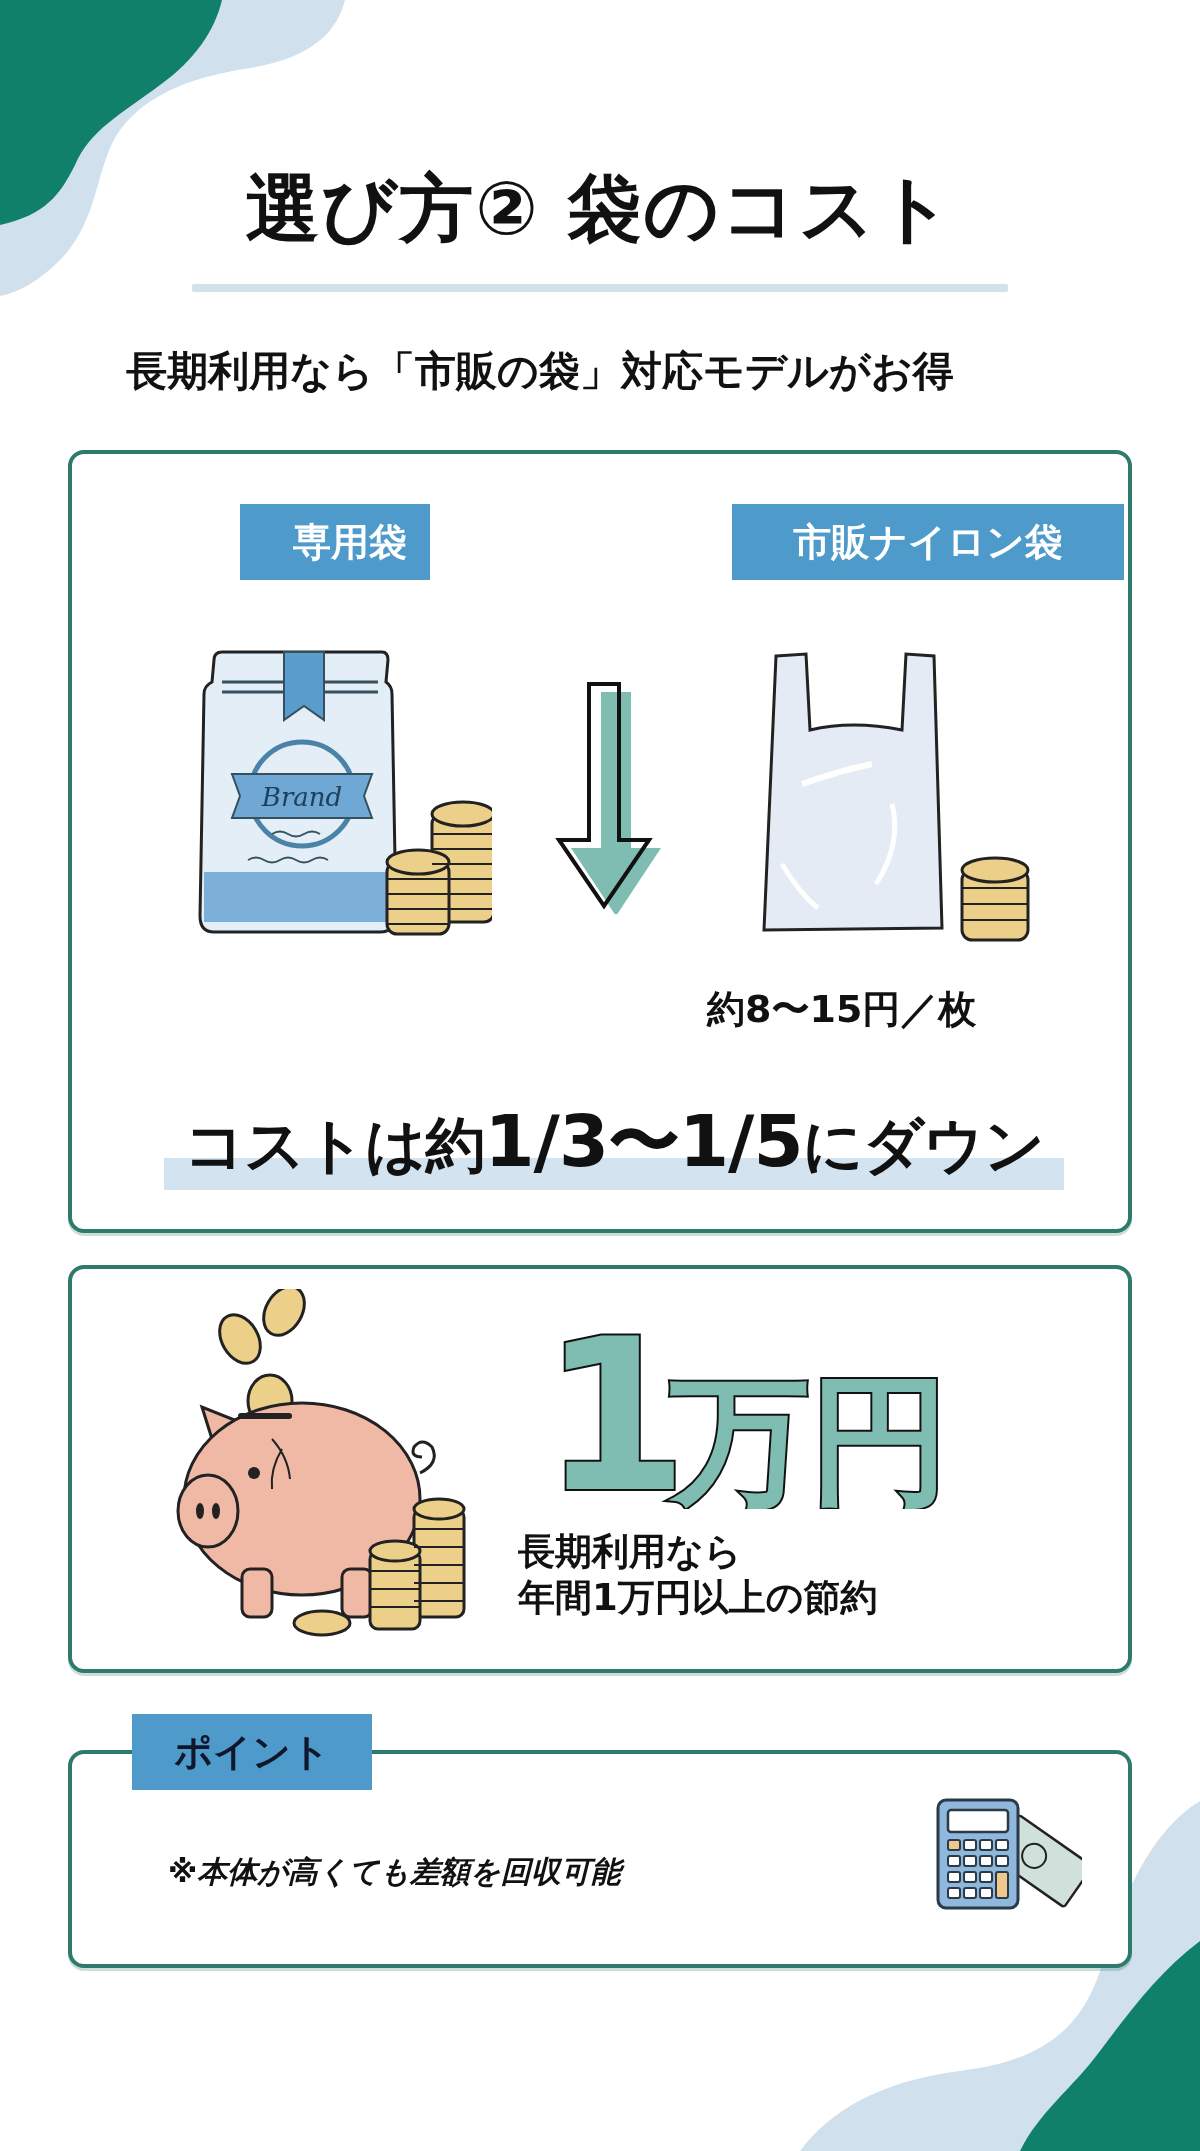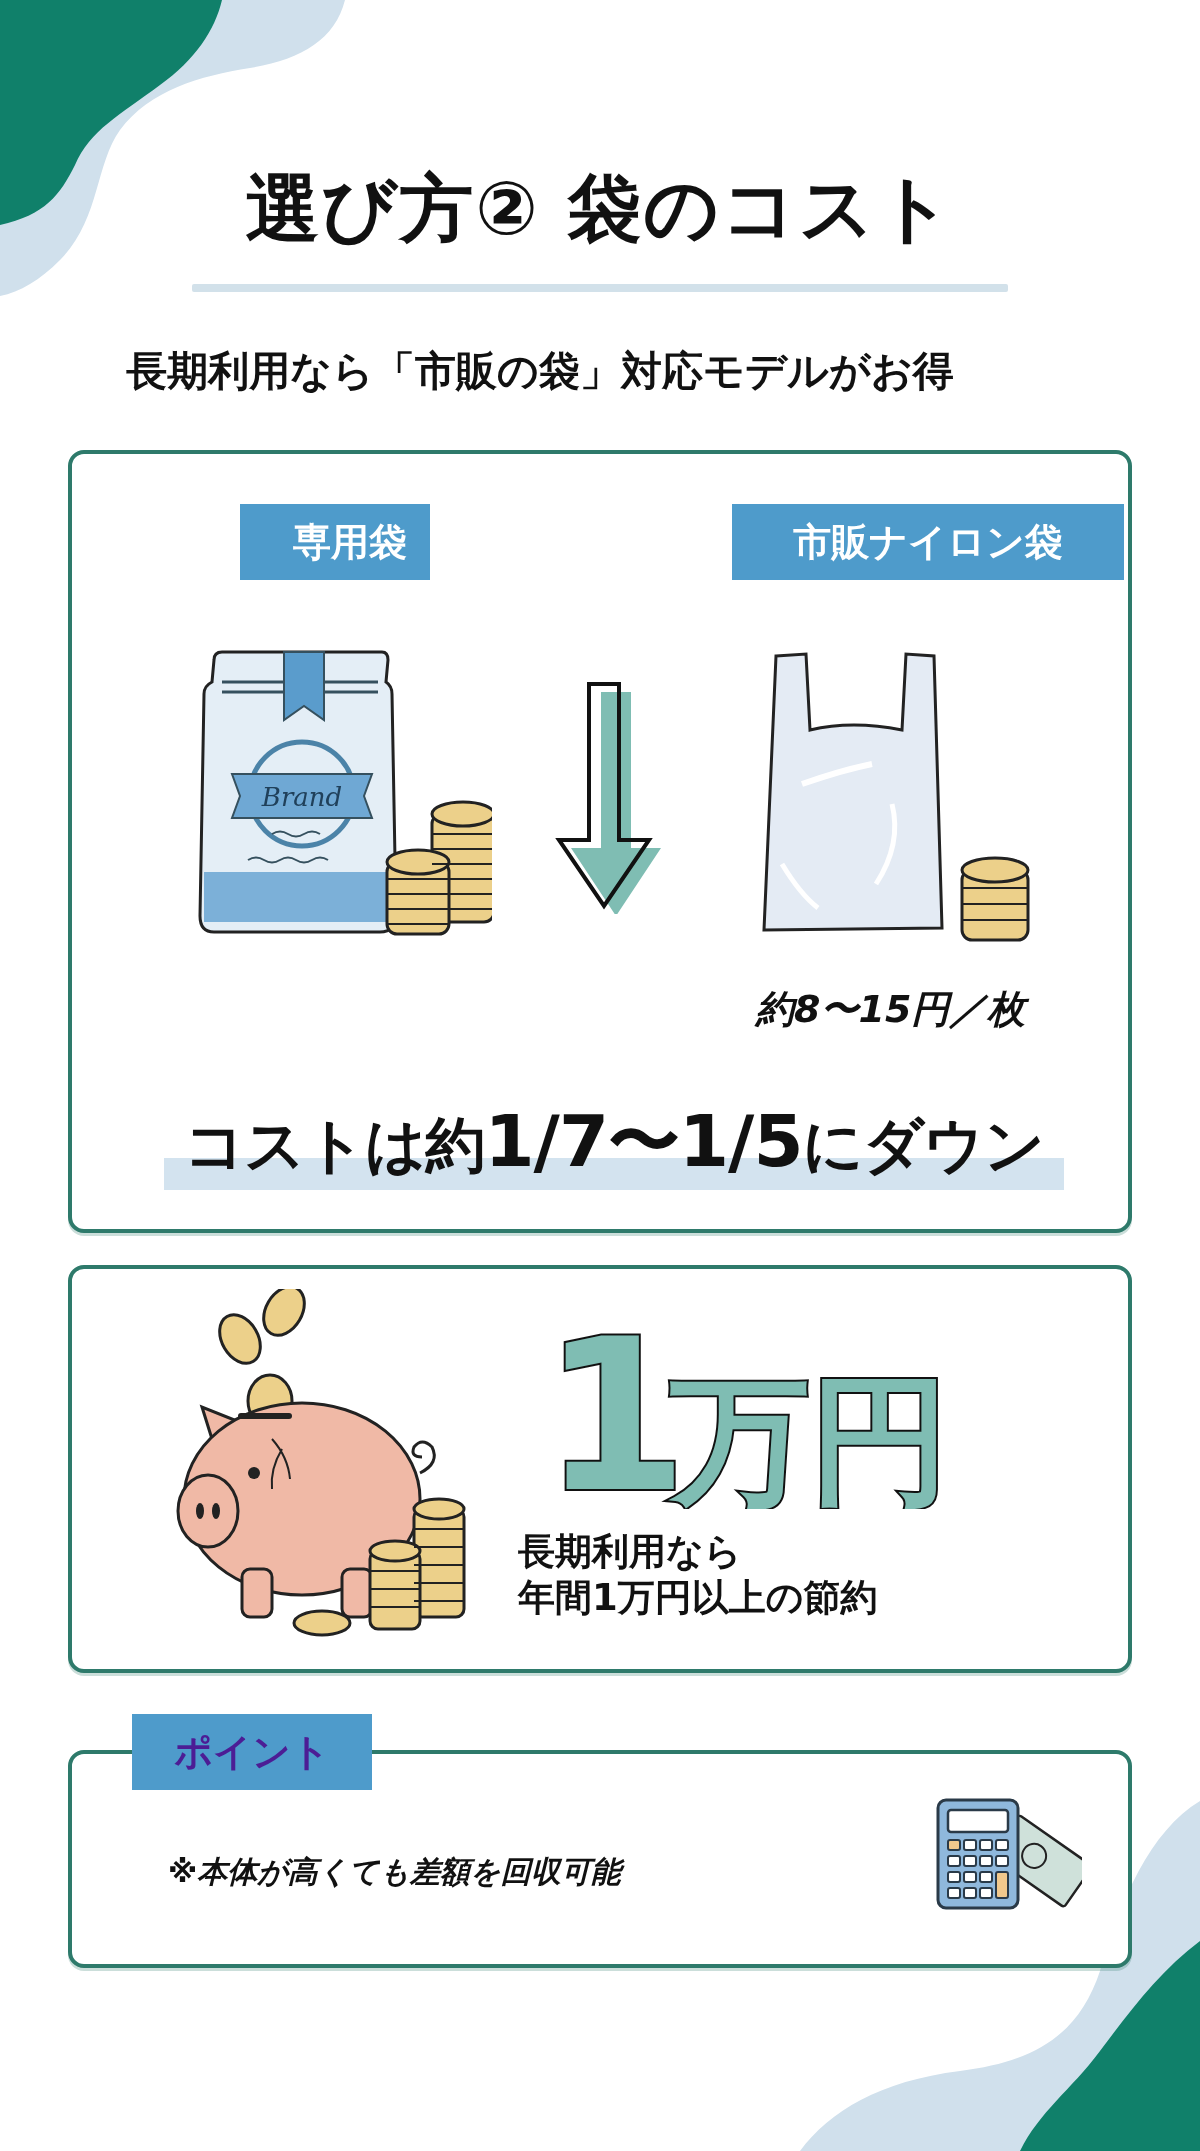--- a/index.html
+++ b/index.html
@@ -39,41 +39,41 @@
     .tag-dedicated { left: 168px; top: 50px; width: 190px; height: 76px; font-size: 38px; padding-left: 30px; }
     .tag-nylon { left: 612px; top: 50px; width: 392px; height: 76px; font-size: 38px; margin-left: 48px; }
 
     .illus { position: absolute; }
     .illus-dedicated { left: 120px; top: 180px; width: 300px; height: 310px; }
     .illus-arrow { left: 475px; top: 220px; width: 120px; height: 240px; }
     .illus-nylon { left: 670px; top: 180px; width: 290px; height: 310px; }
 
     .price { position: absolute; top: 530px; font-size: 38px; font-weight: bold; }
     .price-dedicated { left: 90px; }
-    .price-nylon { left: 684px; font-style: italic; }
+    .price-nylon { left: 635px; }
 
     .headline-wrap { position: absolute; left: 92px; width: 900px; top: 640px; height: 100px; }
     .headline-bar { position: absolute; left: 0; right: 0; top: 64px; height: 32px; background: #d3e3ef; }
     .headline {
       position: absolute; left: 0; right: 0; top: 0; text-align: center;
       font-size: 60px; font-weight: bold; letter-spacing: -1px;
     }
     .headline .big { font-size: 72px; }
 
     .illus-piggy { position: absolute; left: 100px; top: 20px; width: 330px; height: 360px; }
     .big-amount {
       position: absolute; left: 470px; top: 40px; height: 200px; width: 440px;
     }
     .savings-text {
       position: absolute; left: 446px; top: 260px; font-size: 37px; font-weight: bold; line-height: 1.25;
     }
 
     .point-tag {
       position: absolute; left: 132px; top: 1714px; width: 240px; height: 76px;
-      background: #4e9bcb; color: #4c1d95; font-size: 38px; font-weight: bold;
+      background: #4e9bcb; color: #0f172a; font-size: 38px; font-weight: bold;
       display: flex; align-items: center; justify-content: center; z-index: 3;
     }
     .point-text {
       position: absolute; left: 96px; top: 98px; font-size: 30px; font-weight: bold; font-style: italic;
     }
     .illus-calc { position: absolute; left: 860px; top: 40px; width: 150px; height: 120px; }
   </style>
 </head>
 <body>
 
@@ -132,21 +132,21 @@
       <ellipse cx="253" cy="236" rx="33" ry="12"></ellipse>
     </g>
     <path d="M220,254 h66 M220,270 h66 M220,286 h66" stroke="#222" stroke-width="2" fill="none"></path>
   </svg>
 
   <div class="price price-nylon">約8〜15円／枚</div>
 
   <div class="headline-wrap">
     <div class="headline-bar"></div>
     <div class="headline">
-      <span>コストは約</span><span class="big">1/7〜1/5</span><span>にダウン</span>
+      <span>コストは約</span><span class="big">1/3〜1/5</span><span>にダウン</span>
     </div>
   </div>
 </section>
 
 <section class="card card-savings">
   <svg class="illus-piggy" viewBox="0 0 330 360">
     <g fill="#ecd08a" stroke="#222" stroke-width="3">
       <ellipse cx="68" cy="50" rx="18" ry="26" transform="rotate(-30 68 50)"></ellipse>
       <ellipse cx="112" cy="22" rx="18" ry="26" transform="rotate(30 112 22)"></ellipse>
       <ellipse cx="98" cy="112" rx="22" ry="26"></ellipse>

